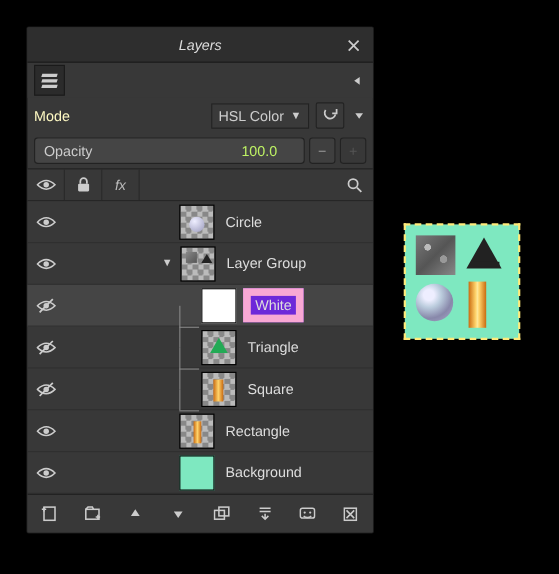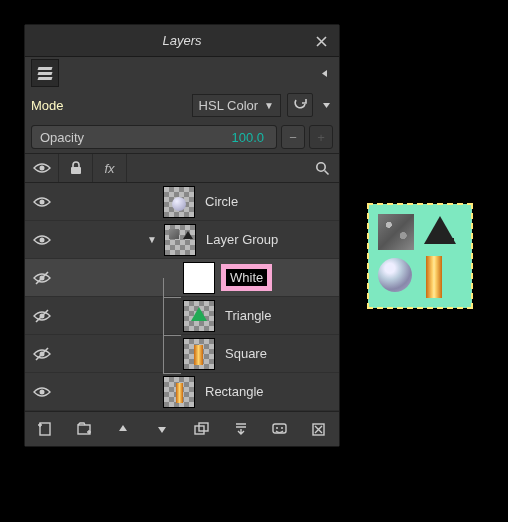--- a/index.html
+++ b/index.html
@@ -83,21 +83,21 @@
   }
   .opacbar {
     flex:1; height:24px;
     background:#2f2f2f; border:1px solid #222;
     border-radius:3px;
     position:relative;
     display:flex; align-items:center;
   }
   .opacfill { position:absolute; left:0; top:0; bottom:0; width:100%; background:#454545; border-radius:3px;}
   .opacbar .lbl { position:relative; margin-left:8px; color:#ccc; }
-  .opacbar .val { position:relative; margin-left:auto; margin-right:12px; color:#14b8a6; }
+  .opacbar .val { position:relative; margin-left:auto; margin-right:24px; color:#bef264; }
   .stepbtn { width:24px; height:24px; background:#3f3f3f; border:1px solid #222; display:flex;align-items:center;justify-content:center;border-radius:3px; color:#999;}
   .stepbtn.plus { background:#383838; color:#555;}
   .headerrow {
     display:flex; align-items:center;
     border-top:1px solid #222;
     border-bottom:1px solid #222;
     background:#383838;
     height: 30px;
   }
   .hdr-cell { width:34px; height:28px; display:flex;align-items:center;justify-content:center; border-right:1px solid #2a2a2a; color:#bbb; cursor:pointer;}
@@ -118,21 +118,21 @@
     width:32px; height:32px; border:1px solid #000; margin: 0 6px 0 2px;
     flex-shrink:0;
     background:
       repeating-conic-gradient(#888 0% 25%, #bbb 0% 50%) 0 0/10px 10px;
     position:relative;
   }
   .thumb.solid-white { background:#fff; }
   .thumb.solid-mint { background:#7ee8c0; }
   .thumb .ov { position:absolute; }
   .layer-name { color:#ddd; font-size:13px; padding:1px 4px; }
-  .layer-name.selected { border:5px solid #f9a8d4; background:#000000; }
+  .layer-name.selected { border:7px solid #f9a8d4; background:#6d28d9; }
   .expand { width:14px; display:flex;align-items:center;justify-content:center; color:#ccc; font-size:10px; margin-right:3px;}
   .indent { display:inline-block; }
   .bottombar {
     display:flex; align-items:center; justify-content:space-between;
     padding: 6px 8px;
     border-top:1px solid #222;
     background:#383838;
   }
   .bottombar .bicon {
     width:24px; height:22px; display:flex;align-items:center;justify-content:center;
@@ -360,20 +360,32 @@
           </svg>
       </div>
       <div class="lock-cell"></div>
       <span class="indent" style="width:68px"></span>
       <div class="thumb">
         <div class="ov" style="left:12px;top:6px;width:7px;height:20px;background:linear-gradient(90deg,#c96a10,#ffd36b,#c96a10)"></div>
       </div>
       <span class="layer-name">Rectangle</span>
     </div>
 
+    <div class="layer-row">
+      <div class="vis-cell">
+        <svg width="18" height="12" viewBox="0 0 18 12">
+            <path d="M1 6 Q9 -2 17 6 Q9 14 1 6 Z" fill="none" stroke="#ccc" stroke-width="1.4"></path>
+            <circle cx="9" cy="6" r="2.5" fill="#ccc"></circle>
+          </svg>
+      </div>
+      <div class="lock-cell"></div>
+      <span class="indent" style="width:68px"></span>
+      <div class="thumb solid-mint"></div>
+      <span class="layer-name">Background</span>
+    </div>
 
   </div>
 
   <div class="bottombar">
     <div class="bicon">
       <svg width="16" height="16" viewBox="0 0 16 16">
           <rect x="3" y="2" width="10" height="12" fill="none" stroke="#ccc" stroke-width="1.4"></rect>
           <path d="M1 4 h4 M3 2 v4" stroke="#ccc" stroke-width="1.4"></path>
         </svg>
     </div>

